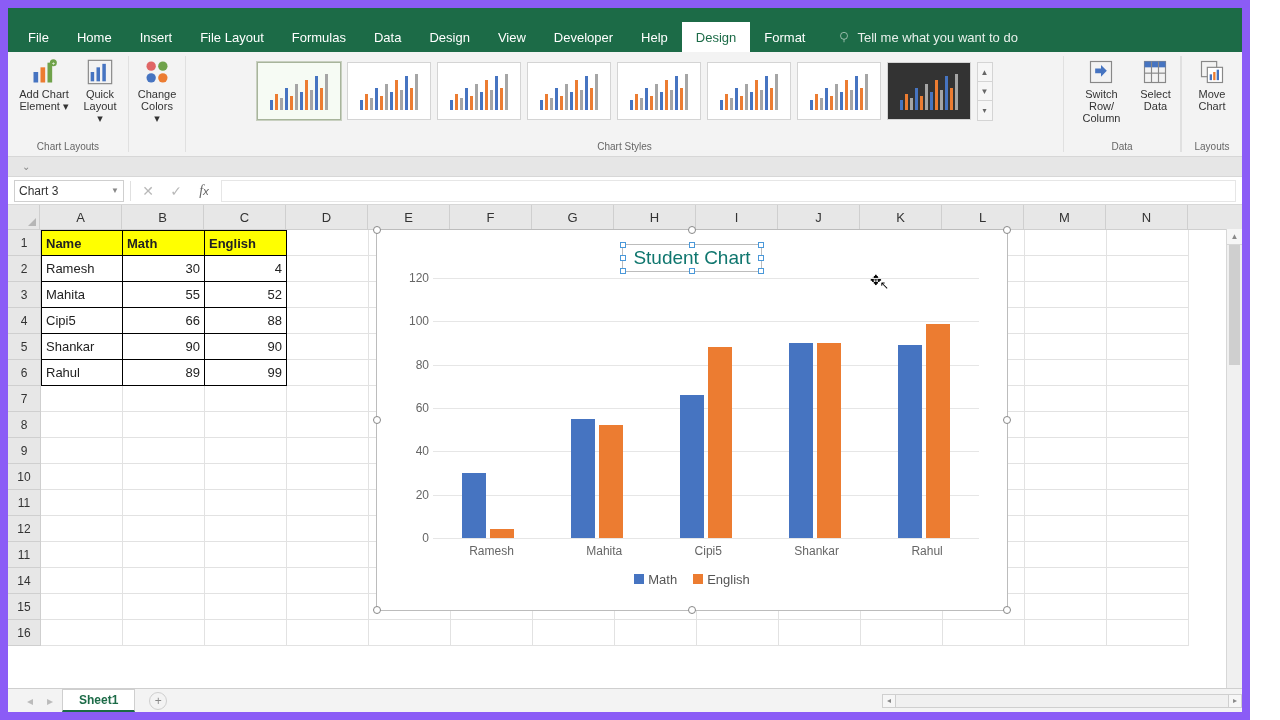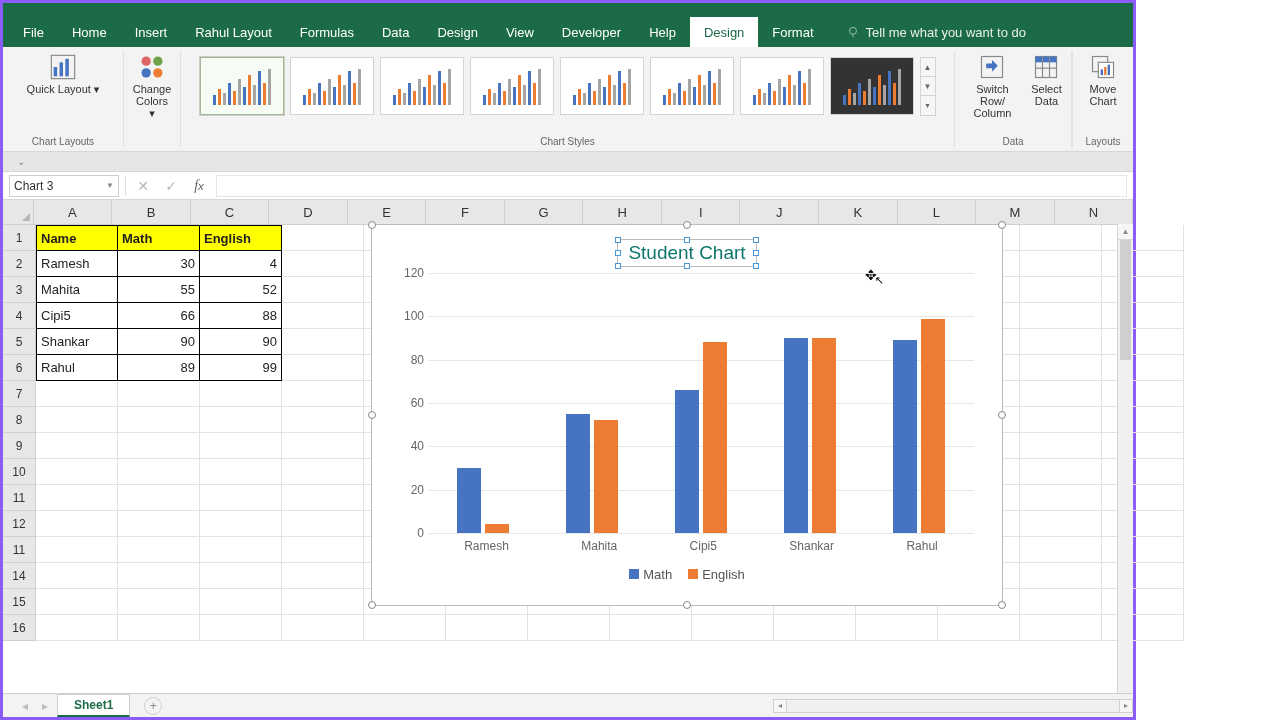--- a/index.html
+++ b/index.html
@@ -1,18 +1,18 @@
 <!DOCTYPE html>
 <html><head>
 <meta charset="utf-8">
 <style>
   * { box-sizing: border-box; margin: 0; padding: 0; font-family: "Segoe UI", Arial, sans-serif; }
   html, body { width: 1280px; height: 720px; overflow: hidden; background: #fff; }
 
-  .frame { border: 3px solid #8b5cf6; width: 1136px; height: 720px; display: flex; flex-direction: column; }
+  .frame { border: 8px solid #8b5cf6; width: 1250px; height: 720px; display: flex; flex-direction: column; }
   .app { flex: 1; display: flex; flex-direction: column; background: #fff; }
 
   
   .title-strip { height: 14px; background: #1c6b47; }
 
   
   .tabs { height: 30px; background: #1c6b47; display: flex; align-items: stretch; color: #fff; font-size: 13px; padding-left: 6px; }
   .tab { padding: 0 14px; display: flex; align-items: center; cursor: pointer; }
   .tab.active { background: #fff; color: #1c6b47; }
   .tellme { display: flex; align-items: center; gap: 6px; padding-left: 18px; color: #e8f0eb; }
@@ -105,41 +105,51 @@
 <body>
 
 <div class="frame">
 <div class="app">
   <div class="title-strip"></div>
 
   <div class="tabs" id="tabs">
         <div class="tab">File</div>
         <div class="tab">Home</div>
         <div class="tab">Insert</div>
-        <div class="tab">Rahul Layout</div>
+        <div class="tab">File Layout</div>
         <div class="tab">Formulas</div>
         <div class="tab">Data</div>
         <div class="tab">Design</div>
         <div class="tab">View</div>
         <div class="tab">Developer</div>
         <div class="tab">Help</div>
         <div class="tab active">Design</div>
         <div class="tab">Format</div>
         <div class="tellme">
           <svg width="14" height="14" viewBox="0 0 24 24">
             <circle cx="12" cy="10" r="6"></circle>
             <line x1="12" y1="16" x2="12" y2="21"></line>
           </svg>
           <span>Tell me what you want to do</span>
         </div>
       </div>
 
   <div class="ribbon">
     <div class="r-group" style="width:120px">
       <div class="r-row">
+        <div class="r-btn-col">
+          <svg class="r-icon-lg" viewBox="0 0 24 24">
+                <rect x="3" y="12" width="4" height="9" fill="#4674c1"></rect>
+                <rect x="9" y="8" width="4" height="13" fill="#ec7c31"></rect>
+                <rect x="15" y="4" width="4" height="17" fill="#6fa24a"></rect>
+                <circle cx="20" cy="4" r="3" fill="#6fa24a"></circle>
+                <text x="20" y="6" font-size="5" fill="#fff" text-anchor="middle">+</text>
+              </svg>
+          <span>Add Chart Element ▾</span>
+        </div>
         <div class="r-btn-col">
           <svg class="r-icon-lg" viewBox="0 0 24 24">
                 <rect x="2" y="2" width="20" height="20" fill="none" stroke="#888"></rect>
                 <rect x="4" y="12" width="3" height="8" fill="#4674c1"></rect>
                 <rect x="9" y="8" width="3" height="12" fill="#4674c1"></rect>
                 <rect x="14" y="5" width="3" height="15" fill="#4674c1"></rect>
               </svg>
           <span>Quick Layout ▾</span>
         </div>
       </div>

